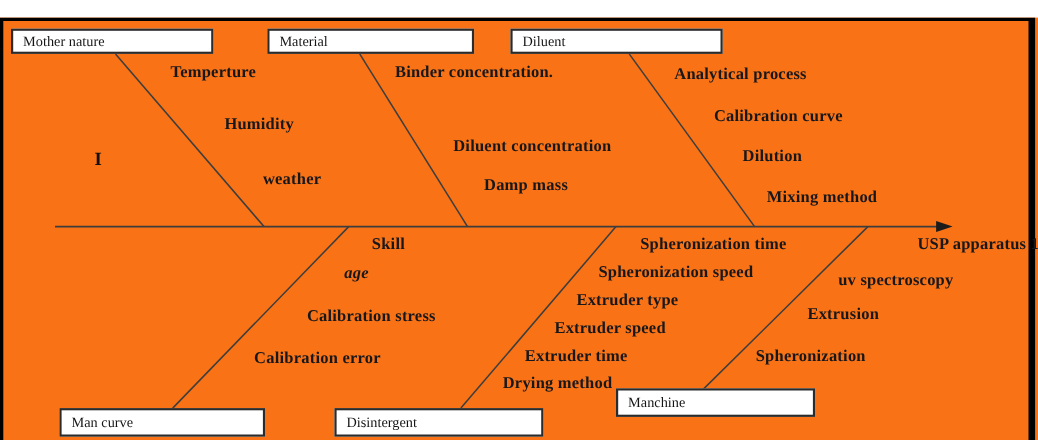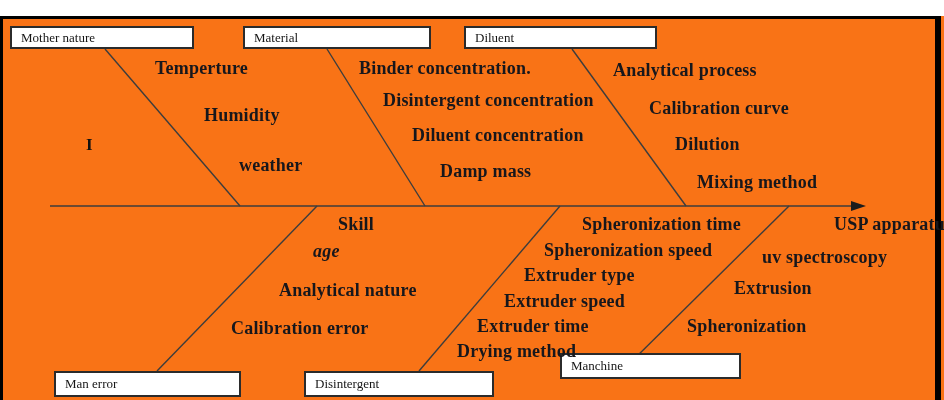--- a/index.html
+++ b/index.html
@@ -27,21 +27,21 @@
     background:#fff;
     font-size:13px;
     color:#151515;
     display:flex;
     align-items:center;
     padding-left:9px;
     white-space:nowrap;
   }
   .cause{
     position:absolute;
-    font-size:18px;
+    font-size:15px;
     font-weight:bold;
     color:#17171c;
     white-space:nowrap;
     letter-spacing:0.2px;
   }
   .stray{
     position:absolute;
     left:86px;top:119px;
     font-size:17px;
     font-weight:bold;
@@ -69,48 +69,47 @@
   <div class="cat-box" style="left:10px;top:10px;width:184px;height:23px;">
     <span>Mother nature</span>
   </div>
   <div class="cat-box" style="left:243px;top:10px;width:188px;height:23px;">
     <span>Material</span>
   </div>
   <div class="cat-box" style="left:464px;top:10px;width:193px;height:23px;">
     <span>Diluent</span>
   </div>
   <div class="cat-box" style="left:54px;top:355px;width:187px;height:26px;">
-    <span>Man error</span>
+    <span>Man curve</span>
   </div>
   <div class="cat-box" style="left:304px;top:355px;width:190px;height:26px;">
     <span>Disintergent</span>
   </div>
   <div class="cat-box" style="left:560px;top:337px;width:181px;height:26px;">
     <span>Manchine</span>
   </div>
 
   <span class="stray">I</span>
 
   <span class="cause" style="left:155px;top:42px;">Temperture</span>
   <span class="cause" style="left:204px;top:89px;">Humidity</span>
   <span class="cause" style="left:239px;top:139px;">weather</span>
 
   <span class="cause" style="left:359px;top:42px;">Binder concentration.</span>
-  <span class="cause" style="left:383px;top:74px;">Disintergent concentration</span>
   <span class="cause" style="left:412px;top:109px;">Diluent concentration</span>
   <span class="cause" style="left:440px;top:145px;">Damp mass</span>
 
   <span class="cause" style="left:613px;top:44px;">Analytical process</span>
   <span class="cause" style="left:649px;top:82px;">Calibration curve</span>
   <span class="cause" style="left:675px;top:118px;">Dilution</span>
   <span class="cause" style="left:697px;top:156px;">Mixing method</span>
 
   <span class="cause" style="left:338px;top:198px;">Skill</span>
   <span class="cause" style="left:313px;top:225px;font-style:italic;">age</span>
-  <span class="cause" style="left:279px;top:264px;">Analytical nature</span>
+  <span class="cause" style="left:279px;top:264px;">Calibration stress</span>
   <span class="cause" style="left:231px;top:302px;">Calibration error</span>
 
   <span class="cause" style="left:544px;top:224px;">Spheronization speed</span>
   <span class="cause" style="left:582px;top:198px;">Spheronization time</span>
   <span class="cause" style="left:524px;top:249px;">Extruder type</span>
   <span class="cause" style="left:504px;top:275px;">Extruder speed</span>
   <span class="cause" style="left:477px;top:300px;">Extruder time</span>
   <span class="cause" style="left:457px;top:325px;">Drying method</span>
 
   <span class="cause" style="left:834px;top:198px;">USP apparatus 1</span>

